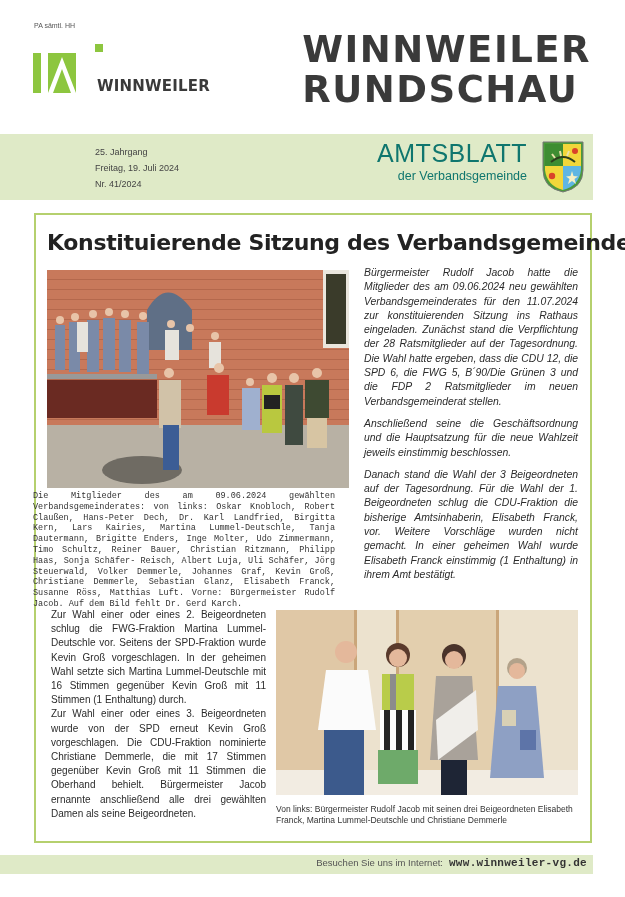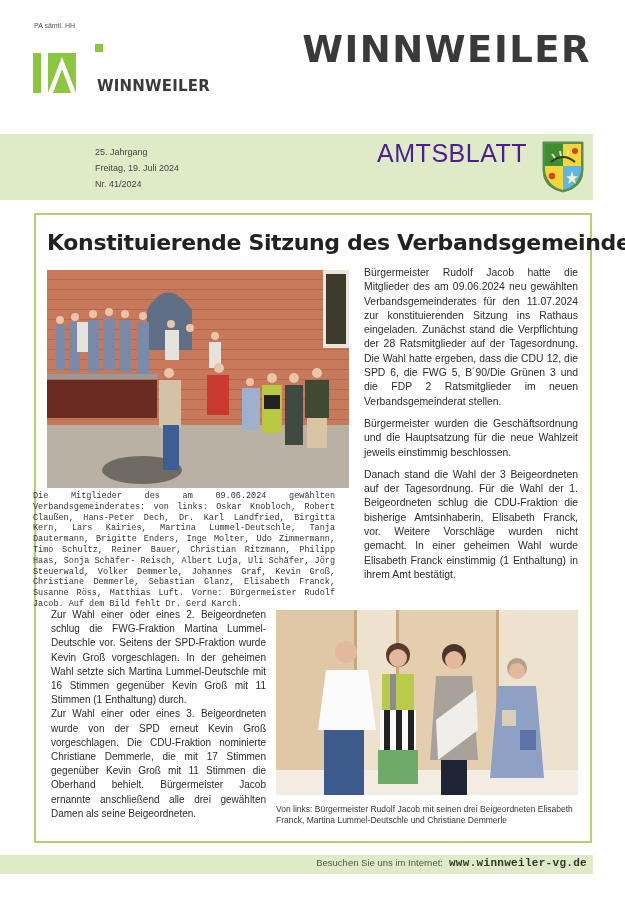--- a/index.html
+++ b/index.html
@@ -14,37 +14,37 @@
   .logo .dot { position: absolute; left: 62px; top: 1px; width: 8px; height: 8px; background: #8dc63f; }
   .logo .t1, .logo .t2 { position: absolute; left: 64px; font-family: "DejaVu Sans", sans-serif; font-weight: bold; font-size: 15px; letter-spacing: 0.2px; color: #3a3a3a; white-space: nowrap; }
   .logo .t1 { top: 15px; }
   .logo .t2 { top: 34px; }
 
   .masthead { position: absolute; right: 34px; top: 30px; text-align: left; font-family: "DejaVu Sans", sans-serif; font-weight: bold; color: #3a3a3a; line-height: 40px; font-size: 37px; letter-spacing: 1.5px; }
   .masthead div { white-space: nowrap; }
 
   .band { position: absolute; left: 0; top: 134px; width: 593px; height: 66px; background: #dfeac7; }
   .issue { position: absolute; left: 95px; top: 144px; font-size: 9px; color: #444; line-height: 16px; }
-  .amtsblatt { position: absolute; left: 375px; top: 138px; width: 152px; text-align: right; color: #4c1d95; }
+  .amtsblatt { position: absolute; left: 375px; top: 138px; width: 152px; text-align: right; color: #0f766e; }
   .amtsblatt .a1 { font-size: 25px; letter-spacing: 0.5px; line-height: 30px; }
   .amtsblatt .a2 { font-size: 12.5px; line-height: 16px; }
   .crest { position: absolute; left: 541px; top: 140px; width: 44px; height: 54px; }
 
   .frame { position: absolute; left: 34px; top: 213px; width: 558px; height: 630px; border: 2px solid #b5d06e; }
 
   .headline { position: absolute; left: 47px; top: 230px; font-family: "DejaVu Sans", sans-serif; font-weight: bold; font-size: 22px; color: #222; letter-spacing: -0.35px; white-space: nowrap; }
 
   .photo1 { position: absolute; left: 47px; top: 270px; width: 302px; height: 218px; overflow: hidden; background: #c97a5c; }
   .photo2 { position: absolute; left: 276px; top: 610px; width: 302px; height: 185px; overflow: hidden; background: #e9dcc6; }
 
   .caption1 { position: absolute; left: 33px; top: 491px; width: 302px; font-size: 8.5px; line-height: 10.8px; color: #333; text-align: justify; font-family: Liberation Mono, monospace; }
   .caption2 { position: absolute; left: 276px; top: 804px; width: 305px; font-size: 8.5px; line-height: 11px; color: #333; }
 
   .col-right { position: absolute; left: 364px; top: 266px; width: 214px; font-size: 10.4px; line-height: 14.3px; color: #2b2b2b; text-align: justify; }
-  .col-right p { margin-bottom: 8px; }
+  .col-right p { margin-bottom: 8px; font-style: italic; }
   .col-left { position: absolute; left: 51px; top: 608px; width: 215px; font-size: 10px; line-height: 14.2px; color: #2b2b2b; text-align: justify; }
 
   .footer-band { position: absolute; left: 0; top: 855px; width: 593px; height: 19px; background: #dfeac7; }
   .footer-text { position: absolute; right: 38px; top: 857px; font-size: 9.5px; color: #555; white-space: nowrap; }
   .footer-text .url { font-family: Liberation Mono, monospace; font-weight: bold; color: #333; font-size: 11px; margin-left: 6px; letter-spacing: 0.3px; }
 </style>
 </head>
 <body>
 
 <div class="pa-note">PA sämtl. HH</div>
@@ -55,30 +55,32 @@
     <rect x="0" y="0" width="28" height="40" fill="#8dc63f"></rect>
     <polygon points="14,4 28,40 23,40 14,16 5,40 0,40" fill="#ffffff"></polygon>
     <polygon points="14,20 22,40 6,40" fill="#8dc63f"></polygon>
   </svg>
   <div class="dot"></div>
   <div class="t2">WINNWEILER</div>
 </div>
 
 <div class="masthead">
   <div>WINNWEILER</div>
+  <div>RUNDSCHAU</div>
 </div>
 
 <div class="band"></div>
 <div class="issue">
   <div>25. Jahrgang</div>
   <div>Freitag, 19. Juli 2024</div>
   <div>Nr. 41/2024</div>
 </div>
 <div class="amtsblatt">
   <div class="a1">AMTSBLATT</div>
+  <div class="a2">der Verbandsgemeinde</div>
 </div>
 <svg class="crest" viewBox="0 0 44 54">
   <path d="M2,2 H42 V30 Q42,48 22,52 Q2,48 2,30 Z" fill="#4a9a3a" stroke="#777" stroke-width="1"></path>
   <rect x="4" y="4" width="18" height="22" fill="#3e8d32"></rect>
   <rect x="22" y="4" width="18" height="22" fill="#f1d73a"></rect>
   <path d="M4,26 H22 V50 Q6,46 4,30 Z" fill="#f1d73a"></path>
   <path d="M22,26 H40 V30 Q38,46 22,50 Z" fill="#5fb6e3"></path>
   <circle cx="34" cy="11" r="3" fill="#d9432a"></circle>
   <circle cx="11" cy="36" r="3.2" fill="#d9432a"></circle>
   <path d="M31,31 L32.5,36 L37,36.5 L33.5,39 L35,44 L31,41 L27,44 L28.5,39 L25,36.5 L29.5,36 Z" fill="#f6f0c4"></path>
@@ -144,21 +146,21 @@
       <circle cx="225" cy="108" r="5"></circle>
         <circle cx="247" cy="108" r="5"></circle>
         <circle cx="270" cy="103" r="5"></circle>
     </g>
   </svg>
 </div>
 <div class="caption1">Die Mitglieder des am 09.06.2024 gewählten Verbandsgemeinderates: von links: Oskar Knobloch, Robert Claußen, Hans-Peter Dech, Dr. Karl Landfried, Birgitta Kern, Lars Kairies, Martina Lummel-Deutschle, Tanja Dautermann, Brigitte Enders, Inge Molter, Udo Zimmermann, Timo Schultz, Reiner Bauer, Christian Ritzmann, Philipp Haas, Sonja Schäfer- Reisch, Albert Luja, Uli Schäfer, Jörg Steuerwald, Volker Demmerle, Johannes Graf, Kevin Groß, Christiane Demmerle, Sebastian Glanz, Elisabeth Franck, Susanne Röss, Matthias Luft. Vorne: Bürgermeister Rudolf Jacob. Auf dem Bild fehlt Dr. Gerd Karch.</div>
 
 <div class="col-right">
   <p>Bürgermeister Rudolf Jacob hatte die Mitglieder des am 09.06.2024 neu gewählten Verbandsgemeinderates für den 11.07.2024 zur konstituierenden Sitzung ins Rathaus eingeladen. Zunächst stand die Verpflichtung der 28 Ratsmitglieder auf der Tagesordnung. Die Wahl hatte ergeben, dass die CDU 12, die SPD 6, die FWG 5, B´90/Die Grünen 3 und die FDP 2 Ratsmitglieder im neuen Verbandsgemeinderat stellen.</p>
-  <p>Bürgermeister wurden die Geschäftsordnung und die Hauptsatzung für die neue Wahlzeit jeweils einstimmig beschlossen.</p>
+  <p>Anschließend seine die Geschäftsordnung und die Hauptsatzung für die neue Wahlzeit jeweils einstimmig beschlossen.</p>
   <p>Danach stand die Wahl der 3 Beigeordneten auf der Tagesordnung. Für die Wahl der 1. Beigeordneten schlug die CDU-Fraktion die bisherige Amtsinhaberin, Elisabeth Franck, vor. Weitere Vorschläge wurden nicht gemacht. In einer geheimen Wahl wurde Elisabeth Franck einstimmig (1 Enthaltung) in ihrem Amt bestätigt.</p>
 </div>
 
 <div class="col-left">
   <p>Zur Wahl einer oder eines 2. Beigeordneten schlug die FWG-Fraktion Martina Lummel-Deutschle vor. Seitens der SPD-Fraktion wurde Kevin Groß vorgeschlagen. In der geheimen Wahl setzte sich Martina Lummel-Deutschle mit 16 Stimmen gegenüber Kevin Groß mit 11 Stimmen (1 Enthaltung) durch.</p>
   <p>Zur Wahl einer oder eines 3. Beigeordneten wurde von der SPD erneut Kevin Groß vorgeschlagen. Die CDU-Fraktion nominierte Christiane Demmerle, die mit 17 Stimmen gegenüber Kevin Groß mit 11 Stimmen die Oberhand behielt. Bürgermeister Jacob ernannte anschließend alle drei gewählten Damen als seine Beigeordneten.</p>
 </div>
 
 <div class="photo2">
   <svg width="302" height="185" viewBox="0 0 302 185">

